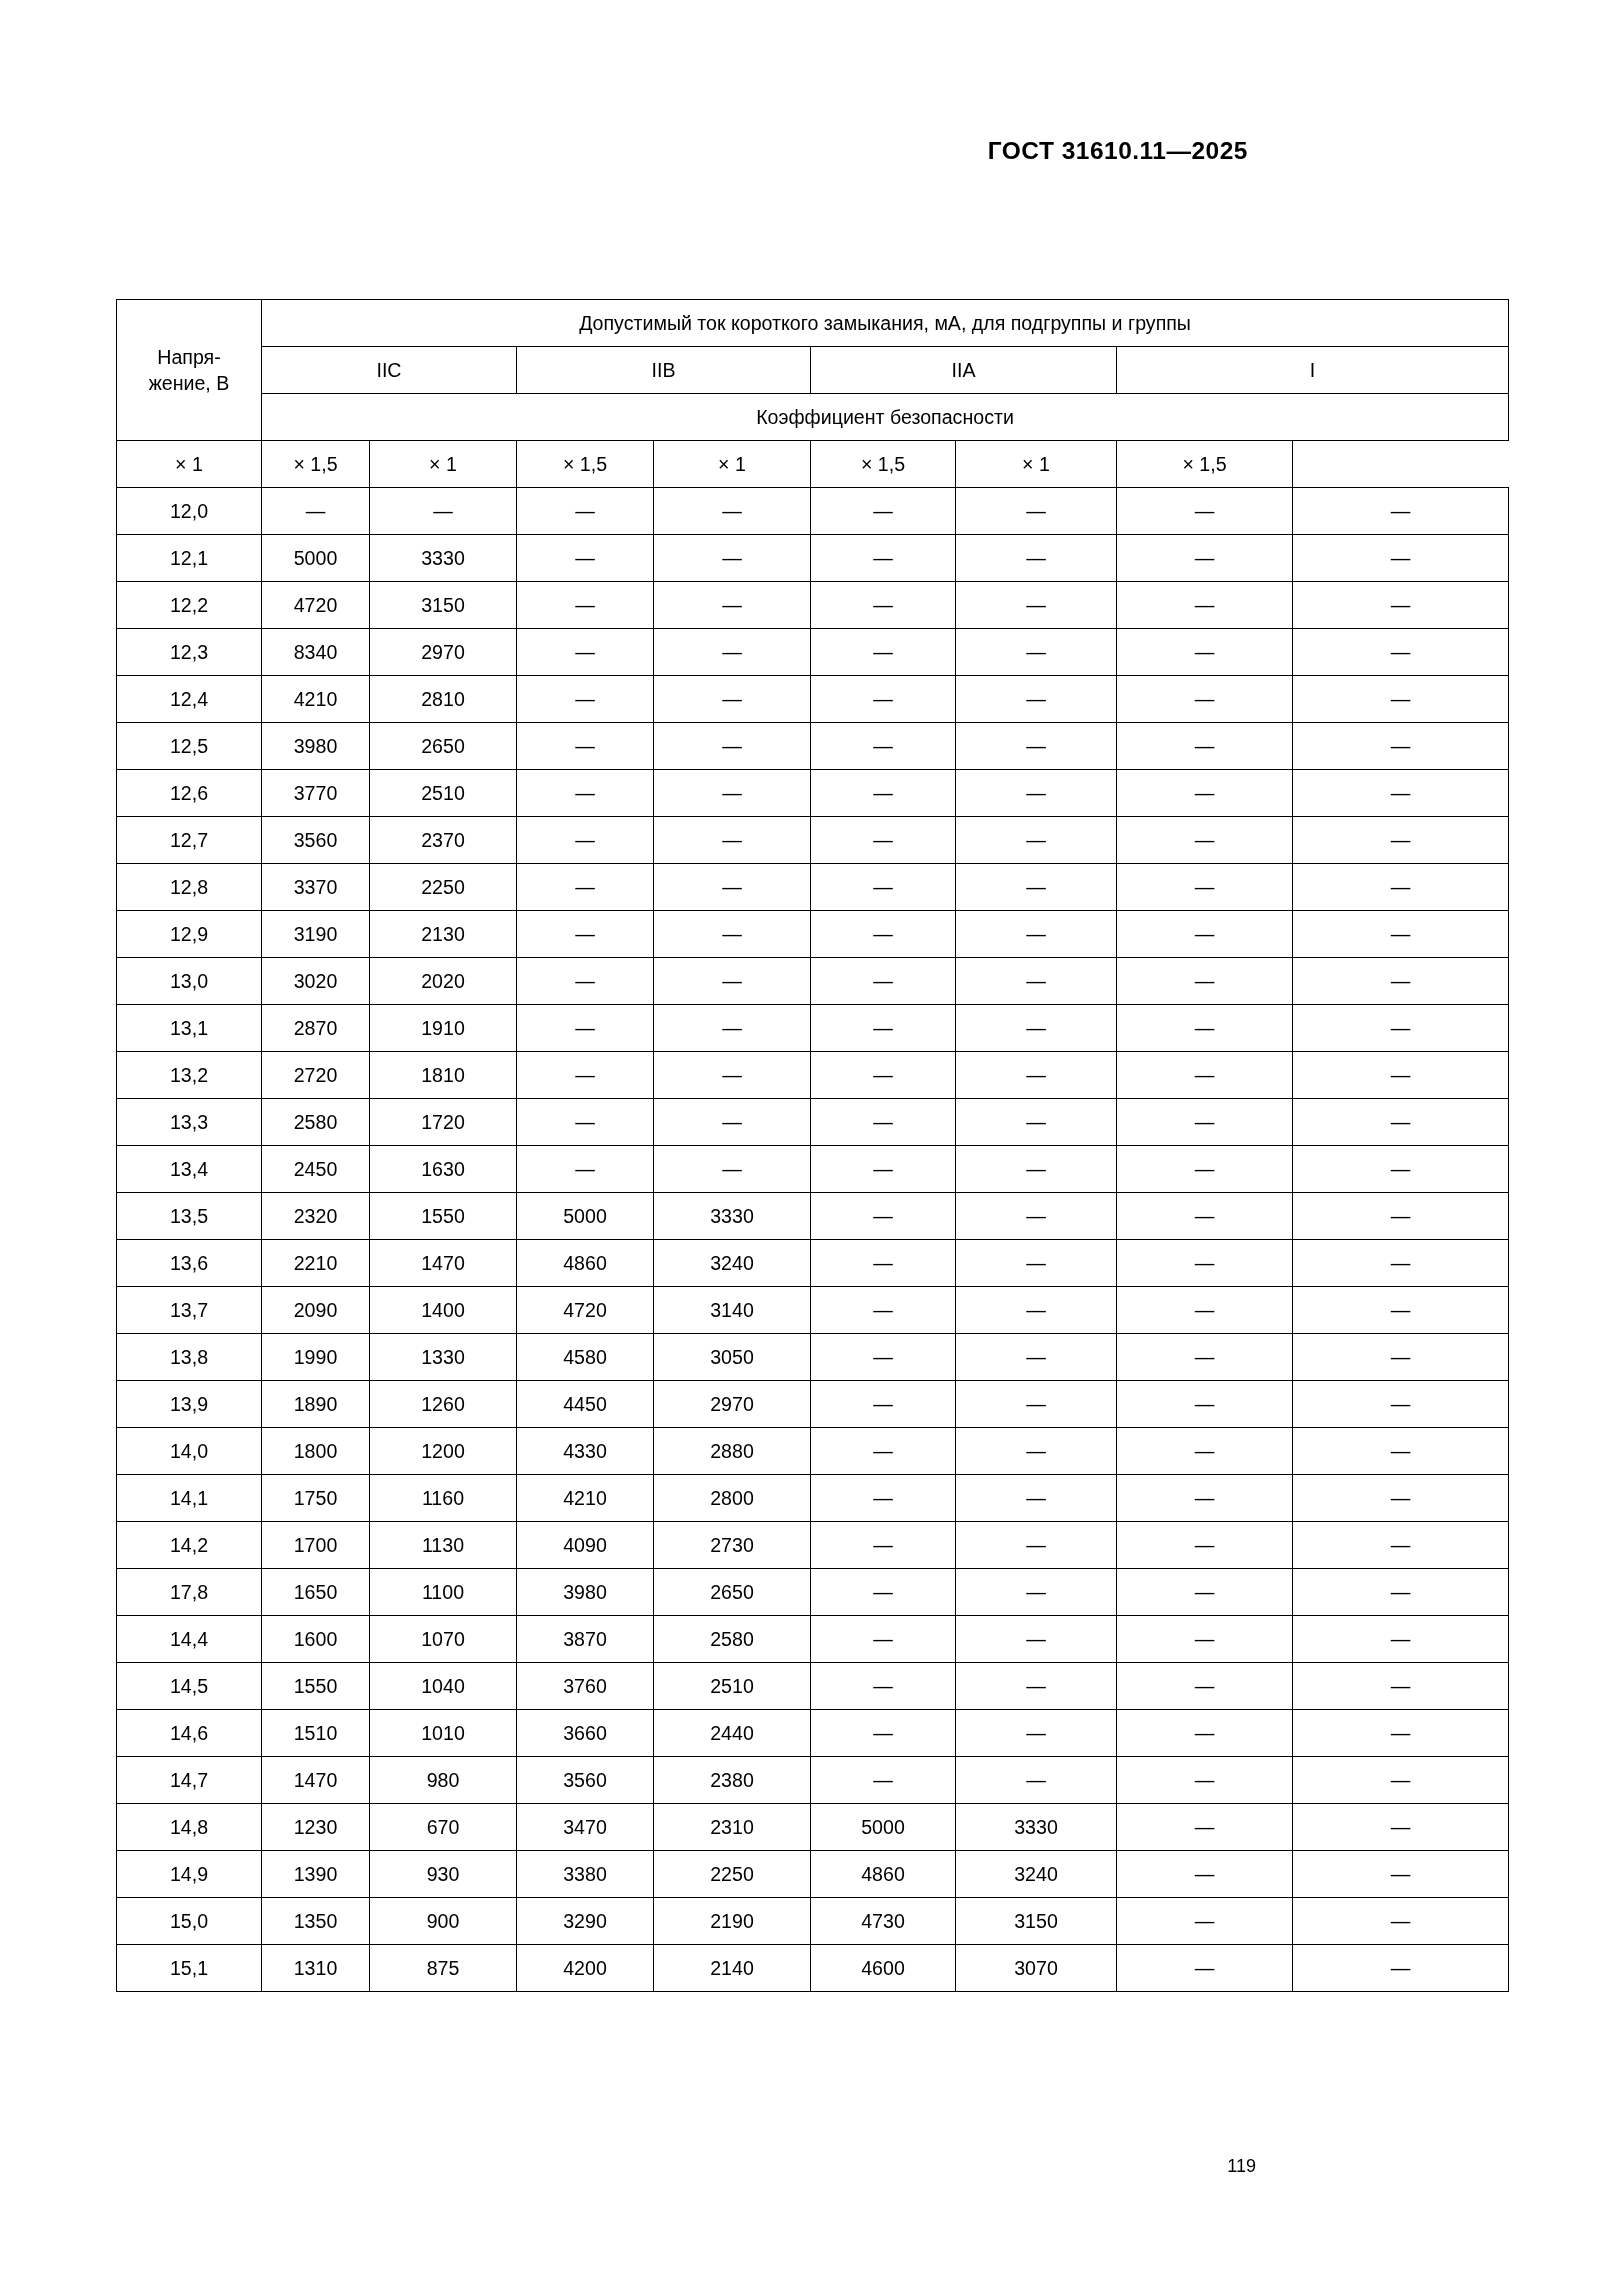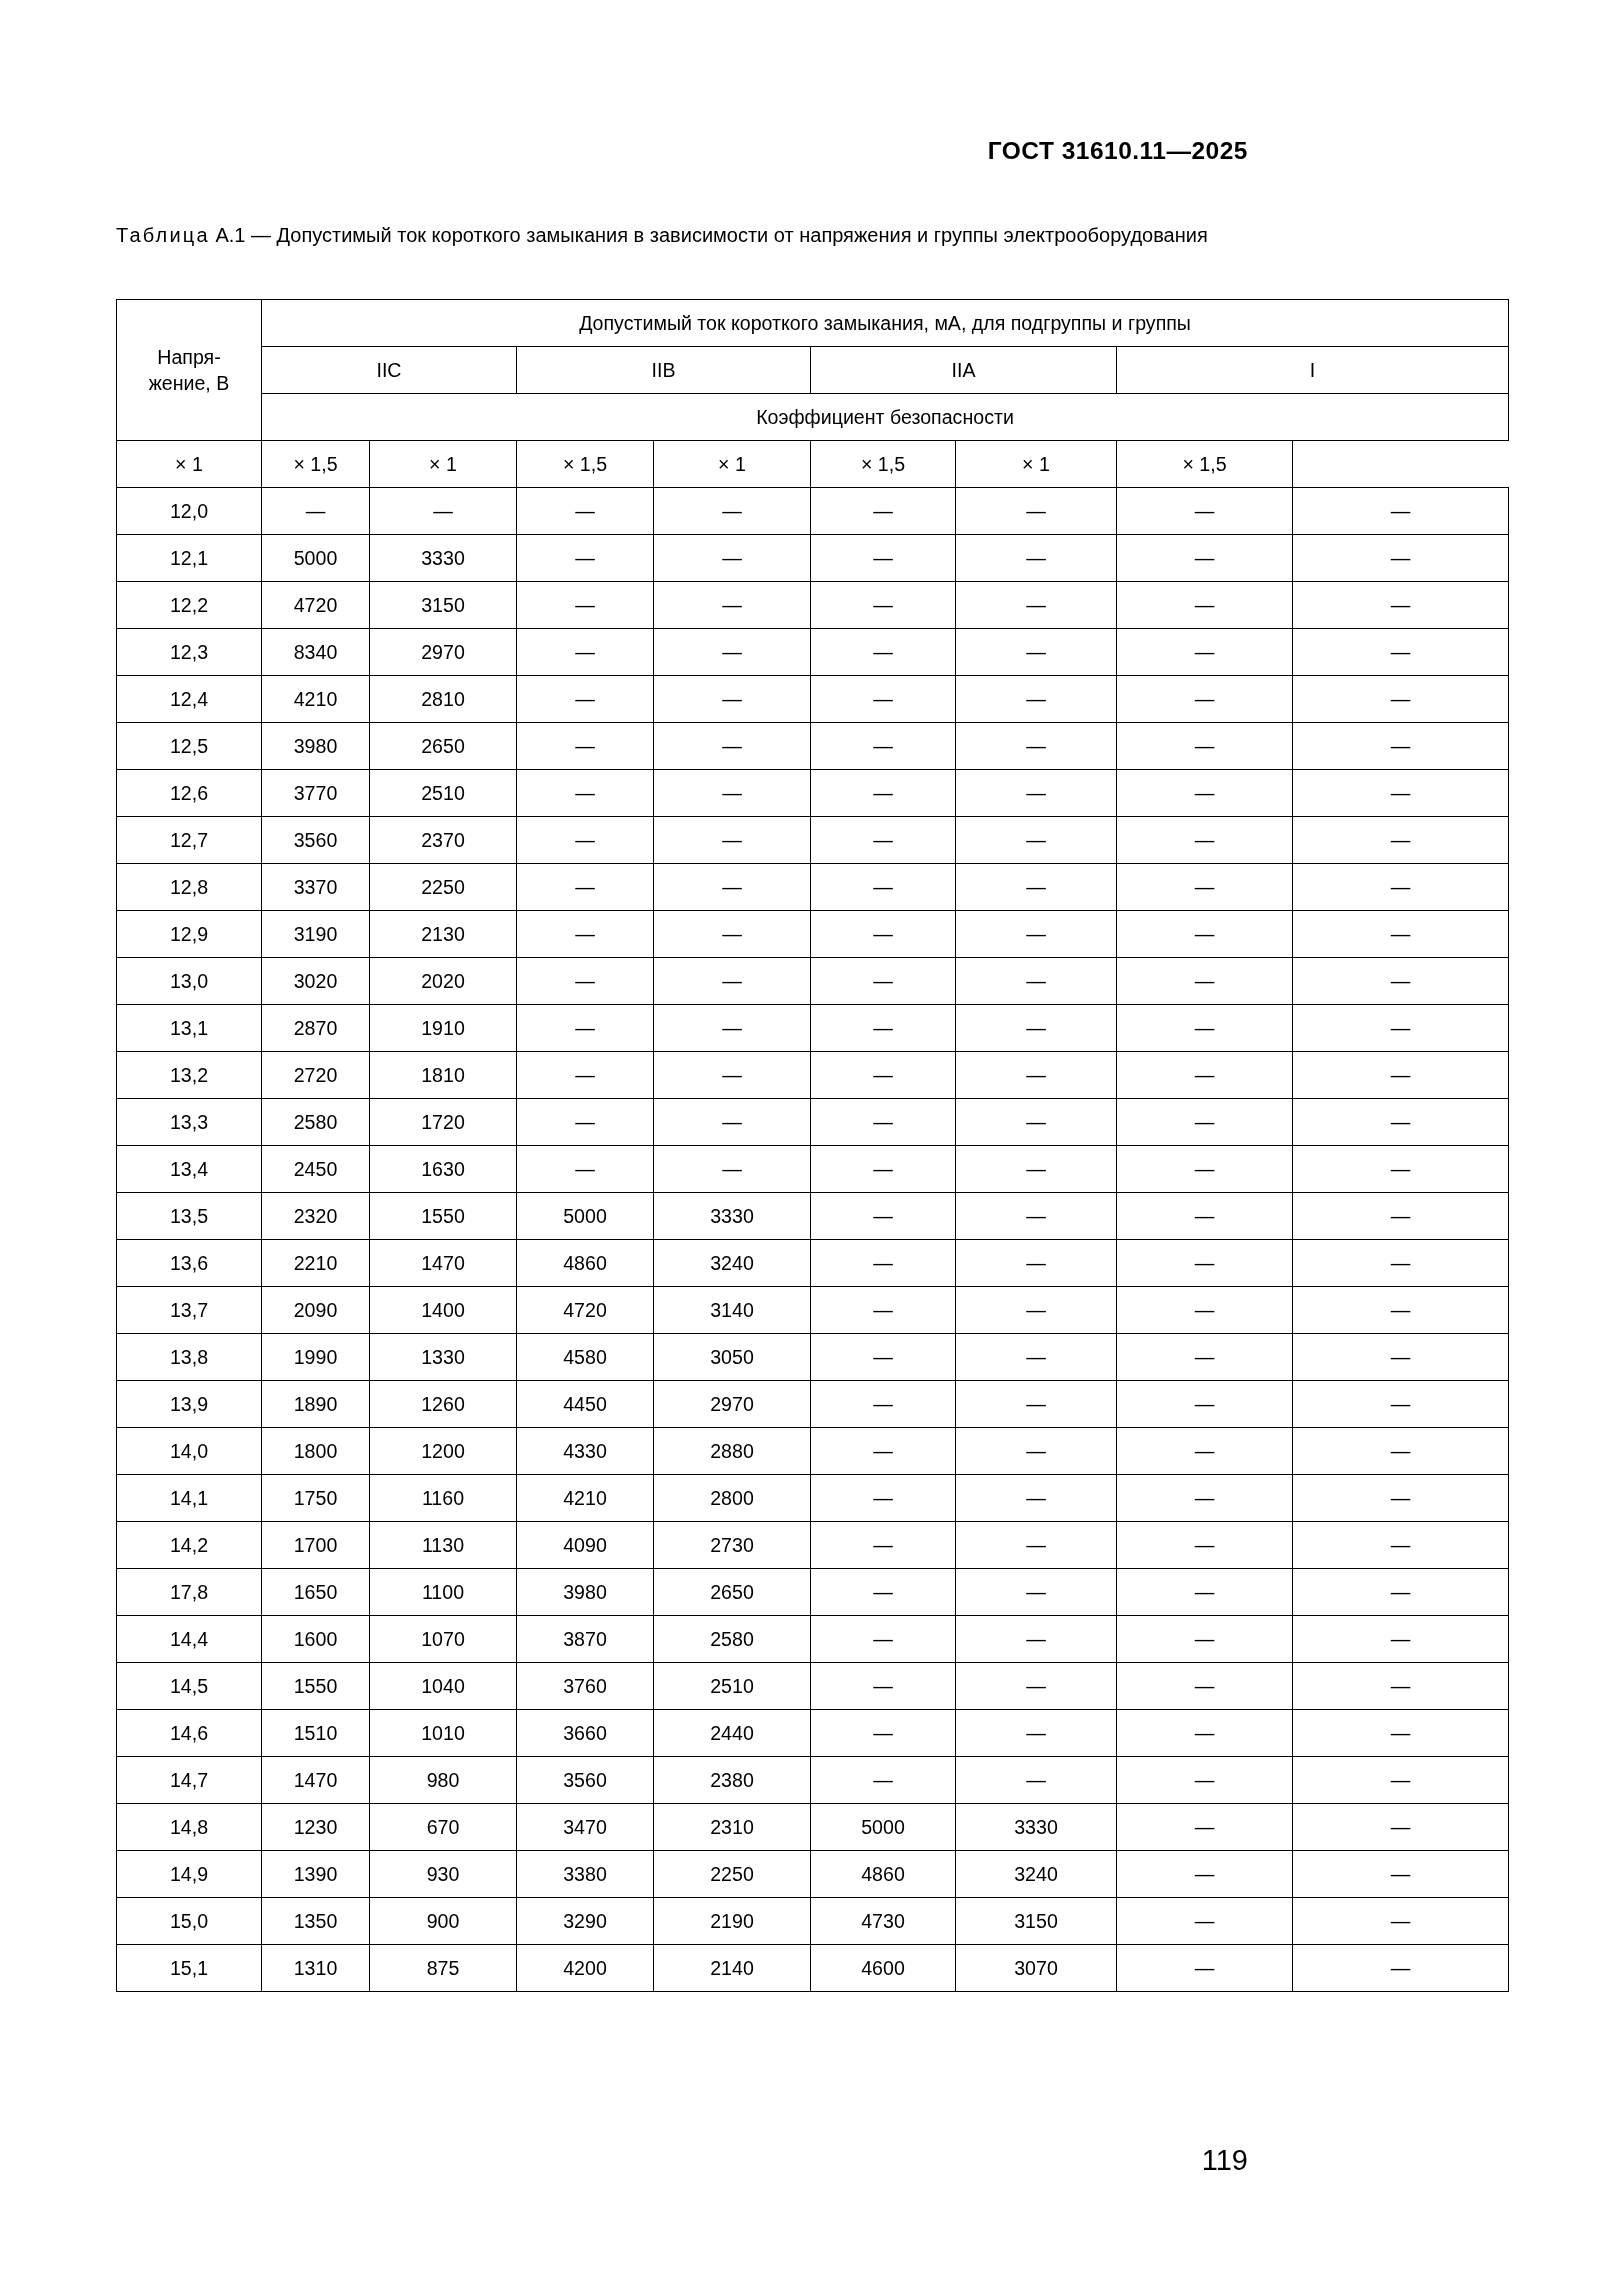--- a/index.html
+++ b/index.html
@@ -83,35 +83,31 @@
   tbody td {
     height: 45px;
     font-size: 20px;
   }
   td.dash {
     font-size: 20px;
   }
   .page-number {
     position: absolute;
     bottom: 116px;
-    right: 116px;
-    font-size: 29px;
+    right: 108px;
+    font-size: 18px;
   }
 </style>
 </head>
 <body>
 
 <div class="page">
 
   <div class="header">ГОСТ 31610.11—2025</div>
 
-  <div class="table-caption">
-    <span class="tcap-label">Таблица</span>
-    <span>А.1 — Допустимый ток короткого замыкания в зависимости от напряжения и группы электрооборудования</span>
-  </div>
 
   <div class="table-wrap">
     <table class="main">
       <colgroup>
         <col style="width:145px">
         <col style="width:108px">
         <col style="width:147px">
         <col style="width:137px">
         <col style="width:157px">
         <col style="width:145px">

